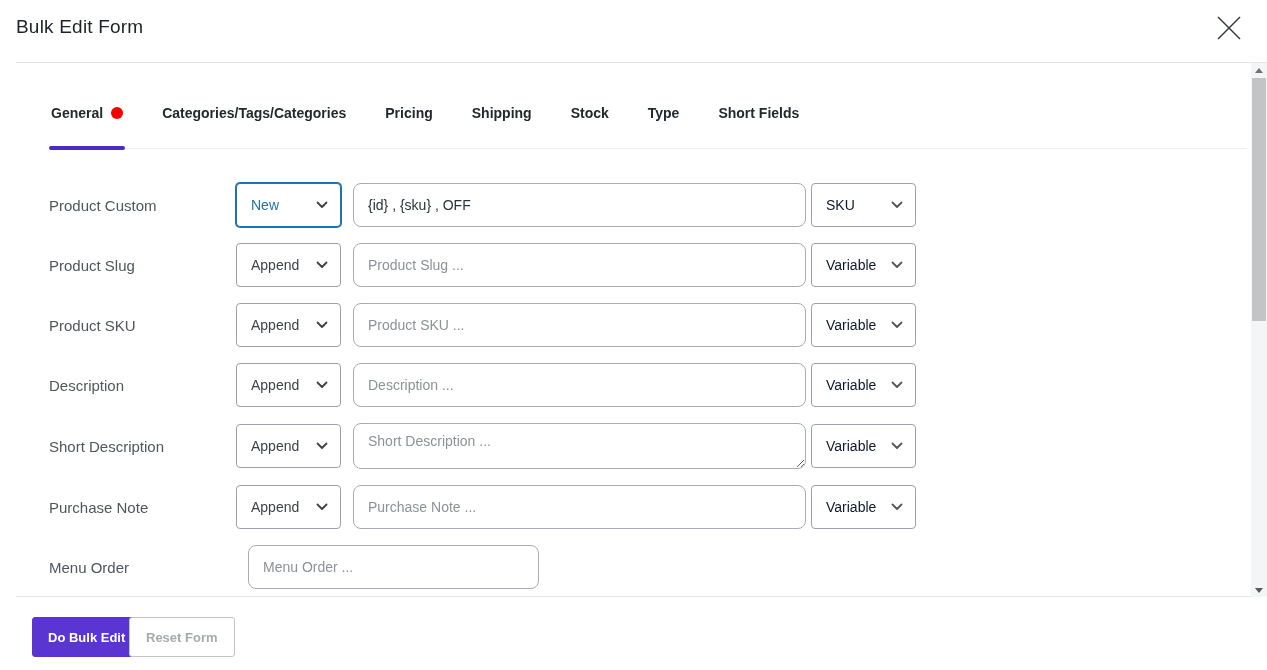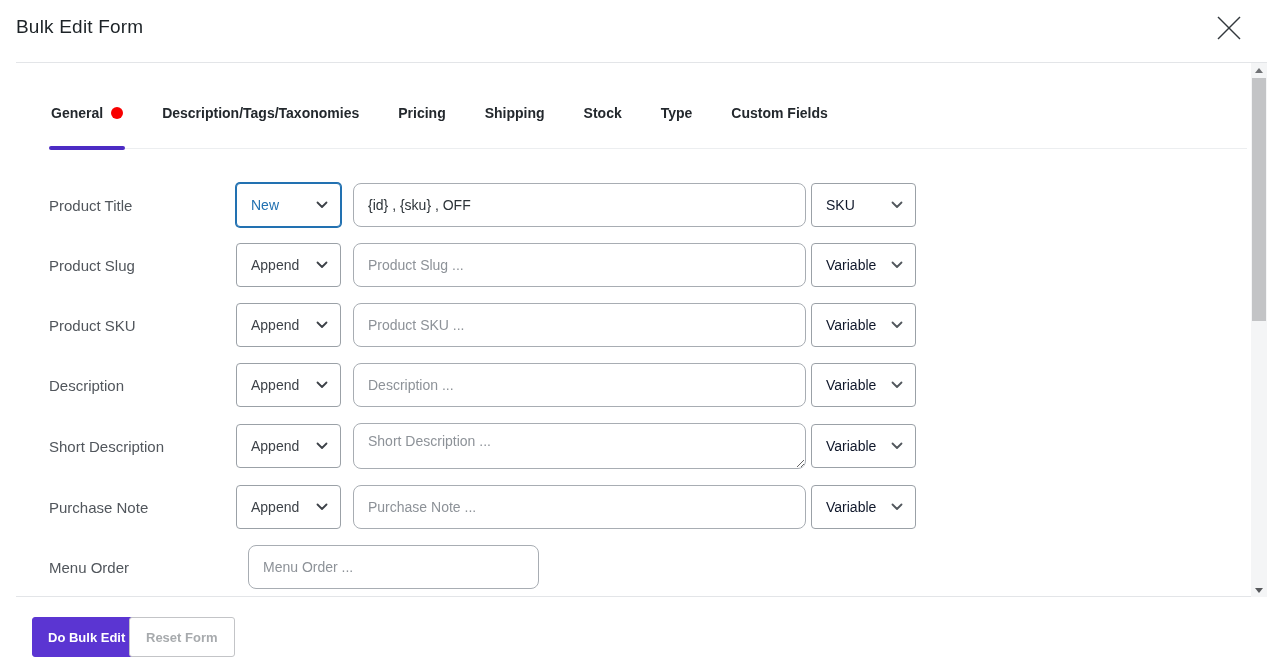--- a/index.html
+++ b/index.html
@@ -249,43 +249,43 @@
     </button>
   </div>
 
   <div class="scroll-area">
 
     <div class="tabs">
       <div class="tab active">
         <span>General</span><span class="dot"></span>
       </div>
       <div class="tab">
-        <span>Description/Tags/Taxonomies</span>
+        <span>Categories/Tags/Categories</span>
       </div>
       <div class="tab">
         <span>Pricing</span>
       </div>
       <div class="tab">
         <span>Shipping</span>
       </div>
       <div class="tab">
         <span>Stock</span>
       </div>
       <div class="tab">
         <span>Type</span>
       </div>
       <div class="tab">
-        <span>Custom Fields</span>
+        <span>Short Fields</span>
       </div>
     </div>
 
     <div class="form">
 
       <div class="row">
-        <div class="flabel">Product Title</div>
+        <div class="flabel">Product Custom</div>
         <div class="select focused">
           <span class="sel-text blue">New</span>
           <svg class="chev" width="12" height="8" viewBox="0 0 12 8" fill="none" stroke="#3d4248" stroke-width="1.8" stroke-linecap="round" stroke-linejoin="round">
               <polyline points="1.5,1.5 6,6 10.5,1.5"></polyline>
             </svg>
         </div>
         <input class="tinput" value="{id} , {sku} , OFF" style="">
         <div class="select">
           <span class="sel-text muted">SKU</span>
           <svg class="chev" width="12" height="8" viewBox="0 0 12 8" fill="none" stroke="#52575d" stroke-width="1.8" stroke-linecap="round" stroke-linejoin="round">

